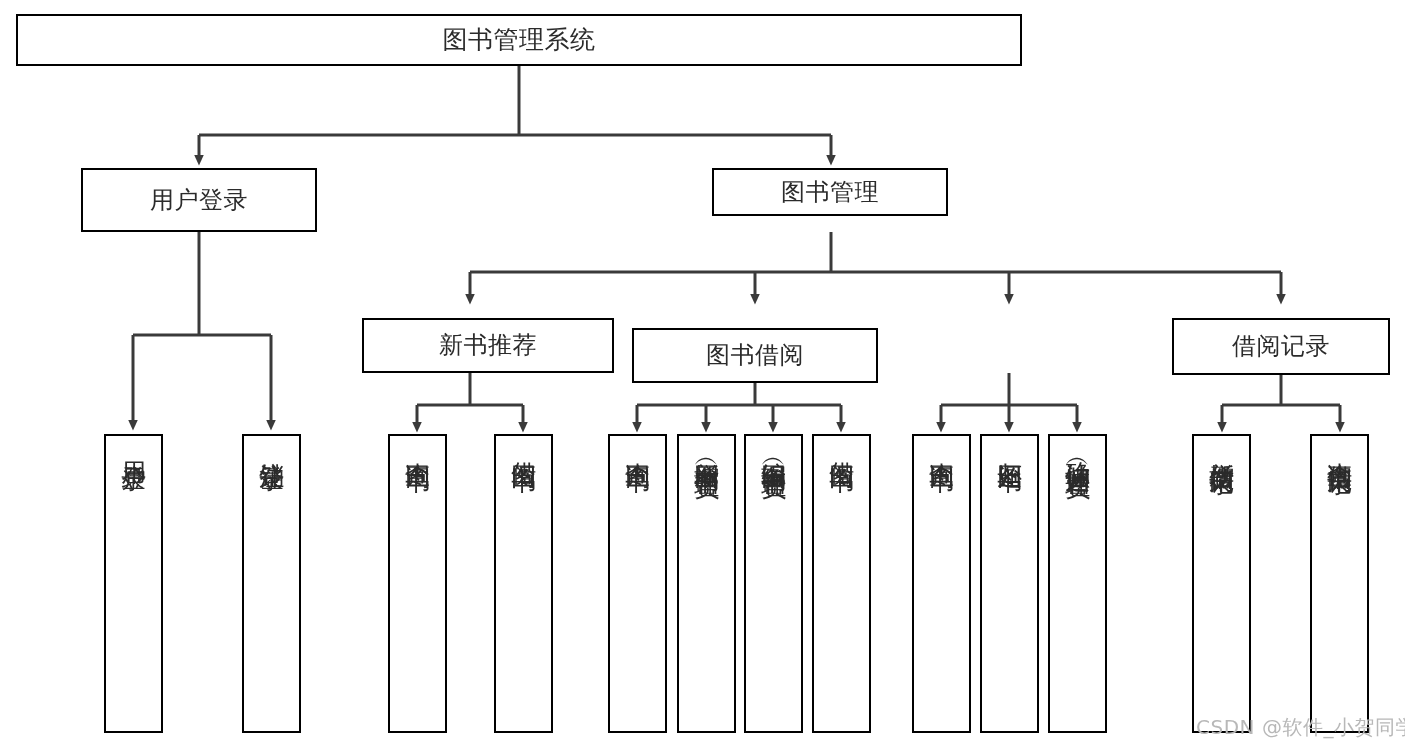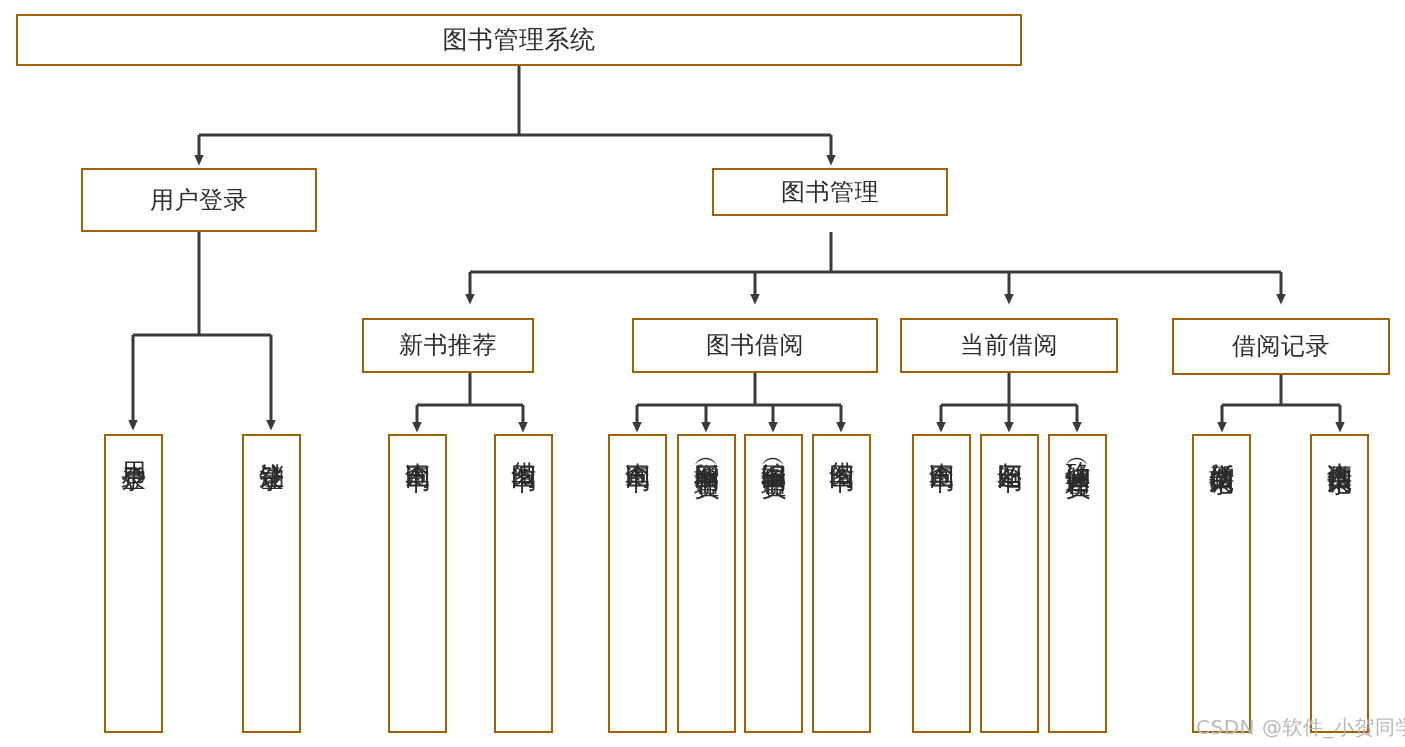--- a/index.html
+++ b/index.html
@@ -22,21 +22,21 @@
     left: 0;
     top: 0;
     width: 1405px;
     height: 747px;
     pointer-events: none;
   }
   .node {
     position: absolute;
     box-sizing: border-box;
     background: #ffffff;
-    border: 2px solid #a16207;
+    border: 2px solid #000000;
     display: flex;
     align-items: center;
     justify-content: center;
     color: #2b2b2b;
     z-index: 2;
   }
   .node .lbl {
     display: block;
     text-align: center;
     line-height: 1.18;
@@ -128,28 +128,25 @@
     <span class="lbl">图书管理系统</span>
   </div>
 
   <div class="node horiz" style="left:81px; top:168px; width:236px; height:64px;">
     <span class="lbl">用户登录</span>
   </div>
   <div class="node horiz" style="left:712px; top:168px; width:236px; height:48px;">
     <span class="lbl">图书管理</span>
   </div>
 
-  <div class="node horiz" style="left:362px; top:318px; width:172px; height:55px;">
+  <div class="node horiz" style="left:362px; top:318px; width:252px; height:55px;">
     <span class="lbl">新书推荐</span>
   </div>
-  <div class="node horiz" style="left:632px; top:318px; width:246px; height:55px;">
+  <div class="node horiz" style="left:632px; top:328px; width:246px; height:55px;">
     <span class="lbl">图书借阅</span>
-  </div>
-  <div class="node horiz" style="left:900px; top:318px; width:218px; height:55px;">
-    <span class="lbl">当前借阅</span>
   </div>
   <div class="node horiz" style="left:1172px; top:318px; width:218px; height:57px;">
     <span class="lbl">借阅记录</span>
   </div>
 
   <div class="node vert" style="left:104px; top:434px; width:59px; height:299px;">
     <span class="lbl">用户登录</span>
   </div>
   <div class="node vert" style="left:242px; top:434px; width:59px; height:299px;">
     <span class="lbl">注销登录</span>

